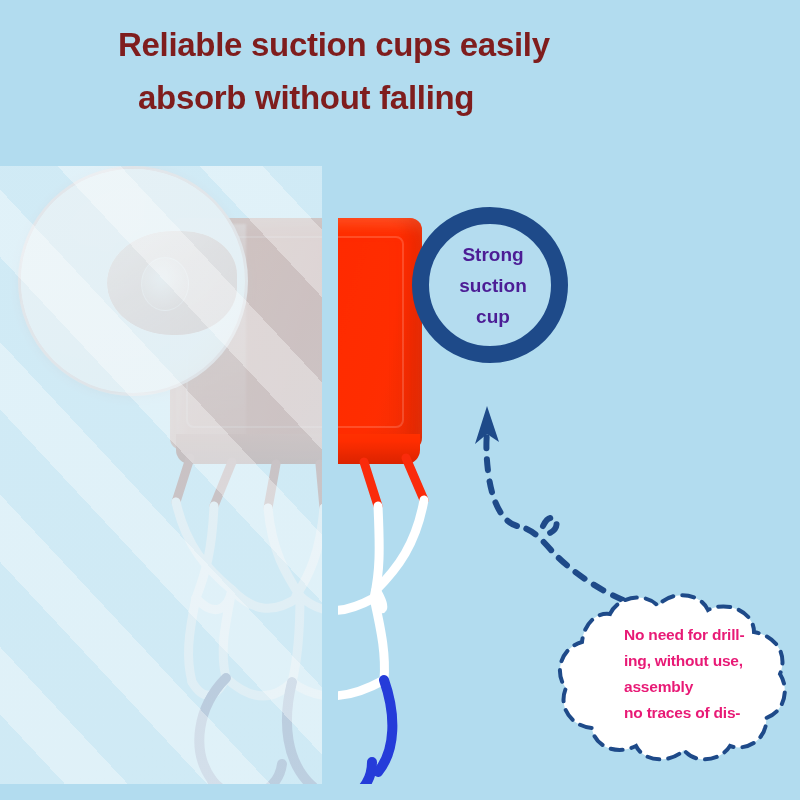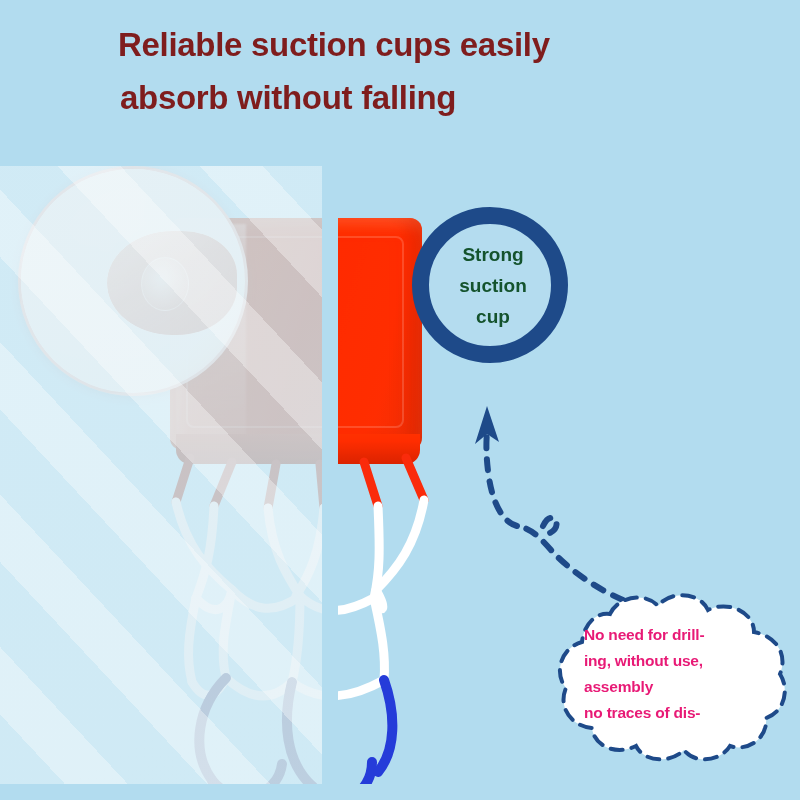--- a/index.html
+++ b/index.html
@@ -31,21 +31,21 @@
     width: 660px;
     color: #7f1d1d;
     font-family: "Liberation Sans", sans-serif;
     font-weight: bold;
     font-size: 33px;
     line-height: 53px;
     letter-spacing: -0.3px;
     white-space: nowrap;
   }
   .headline .hl-line { display: block; }
-  .headline .hl-line.l2 { margin-left: 2px; }
+  .headline .hl-line.l2 { margin-left: 20px; }
 
   
   .photo-wrap {
     position: absolute;
     left: 0;
     top: 166px;
     width: 632px;
     height: 618px;
   }
 
@@ -217,21 +217,21 @@
     border-radius: 50%;
     background: #b4dcef;
     border: 17px solid #1e4a89;
     box-sizing: border-box;
     display: flex;
     flex-direction: column;
     align-items: center;
     justify-content: center;
   }
   .badge-line {
-    color: #14532d;
+    color: #4c1d95;
     font-weight: bold;
     font-size: 19px;
     line-height: 31px;
     text-align: center;
     width: 100%;
     padding-left: 6px;
     box-sizing: border-box;
   }
 
   
@@ -262,21 +262,21 @@
     position: absolute;
     left: 36px;
     top: 34px;
     width: 186px;
     color: #e81a76;
     font-weight: bold;
     font-size: 15.5px;
     line-height: 26px;
     letter-spacing: -0.2px;
   }
-  .cloud-text .cl-line { display: block; white-space: nowrap; }
+  .cloud-text .cl-line { display: block; white-space: nowrap; padding-left: 40px; }
 </style>
 </head>
 <body>
 
 <div id="stage">
 
   <div class="headline">
     <span class="hl-line l1">Reliable suction cups easily</span>
     <span class="hl-line l2">absorb without falling</span>
   </div>

